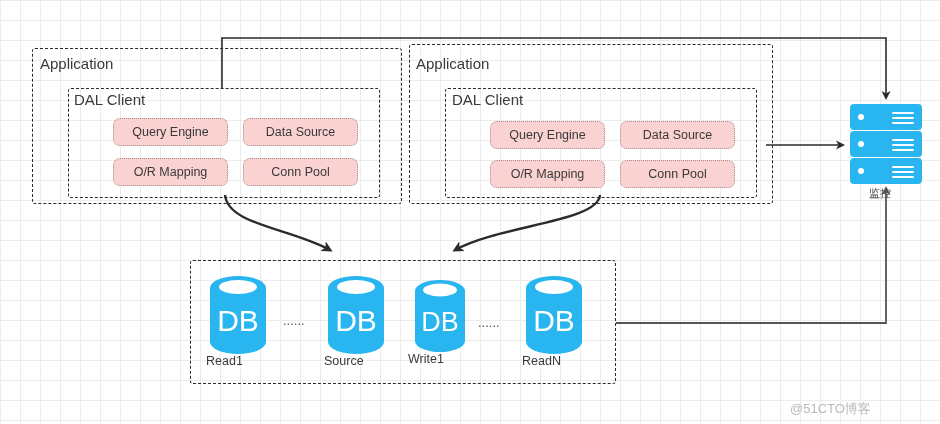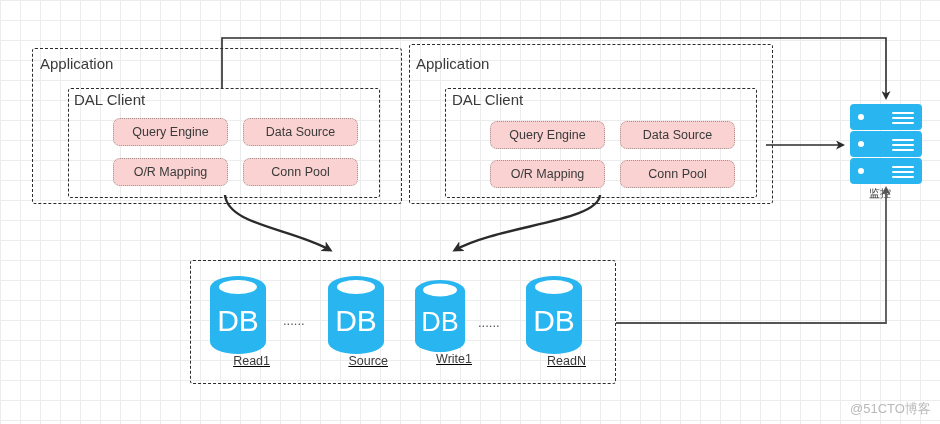--- a/index.html
+++ b/index.html
@@ -55,22 +55,21 @@
   }
   .db-box {
     position: absolute;
     border: 1.5px dashed #2b2b2b;
     border-radius: 3px;
     box-sizing: border-box;
   }
   .db-unit {
     position: absolute;
     width: 64px;
-    text-align: right;
-    text-decoration: underline;
+    text-align: left;
   }
   .db-cyl {
     position: relative;
     width: 56px;
     height: 78px;
     margin: 0 auto;
   }
   .db-label {
     font-size: 12.5px;
     color: #3a3a3a;
@@ -273,15 +272,15 @@
 
     <g>
       <path d="M600,195 C598,222 500,225 455,250" stroke="#2b2b2b" stroke-width="2.4" fill="none" marker-end="url(#arrowCurve)"></path>
     </g>
 
     <g>
       <path d="M616,323 L886,323 L886,188" stroke="#555555" stroke-width="1.8" fill="none" marker-end="url(#arrowGray)"></path>
     </g>
   </svg>
 
-  <div class="watermark" style="left:850px; top:400px;">@51CTO博客</div>
+  <div class="watermark" style="left:790px; top:400px;">@51CTO博客</div>
 
 </div>
 
 </body></html>

